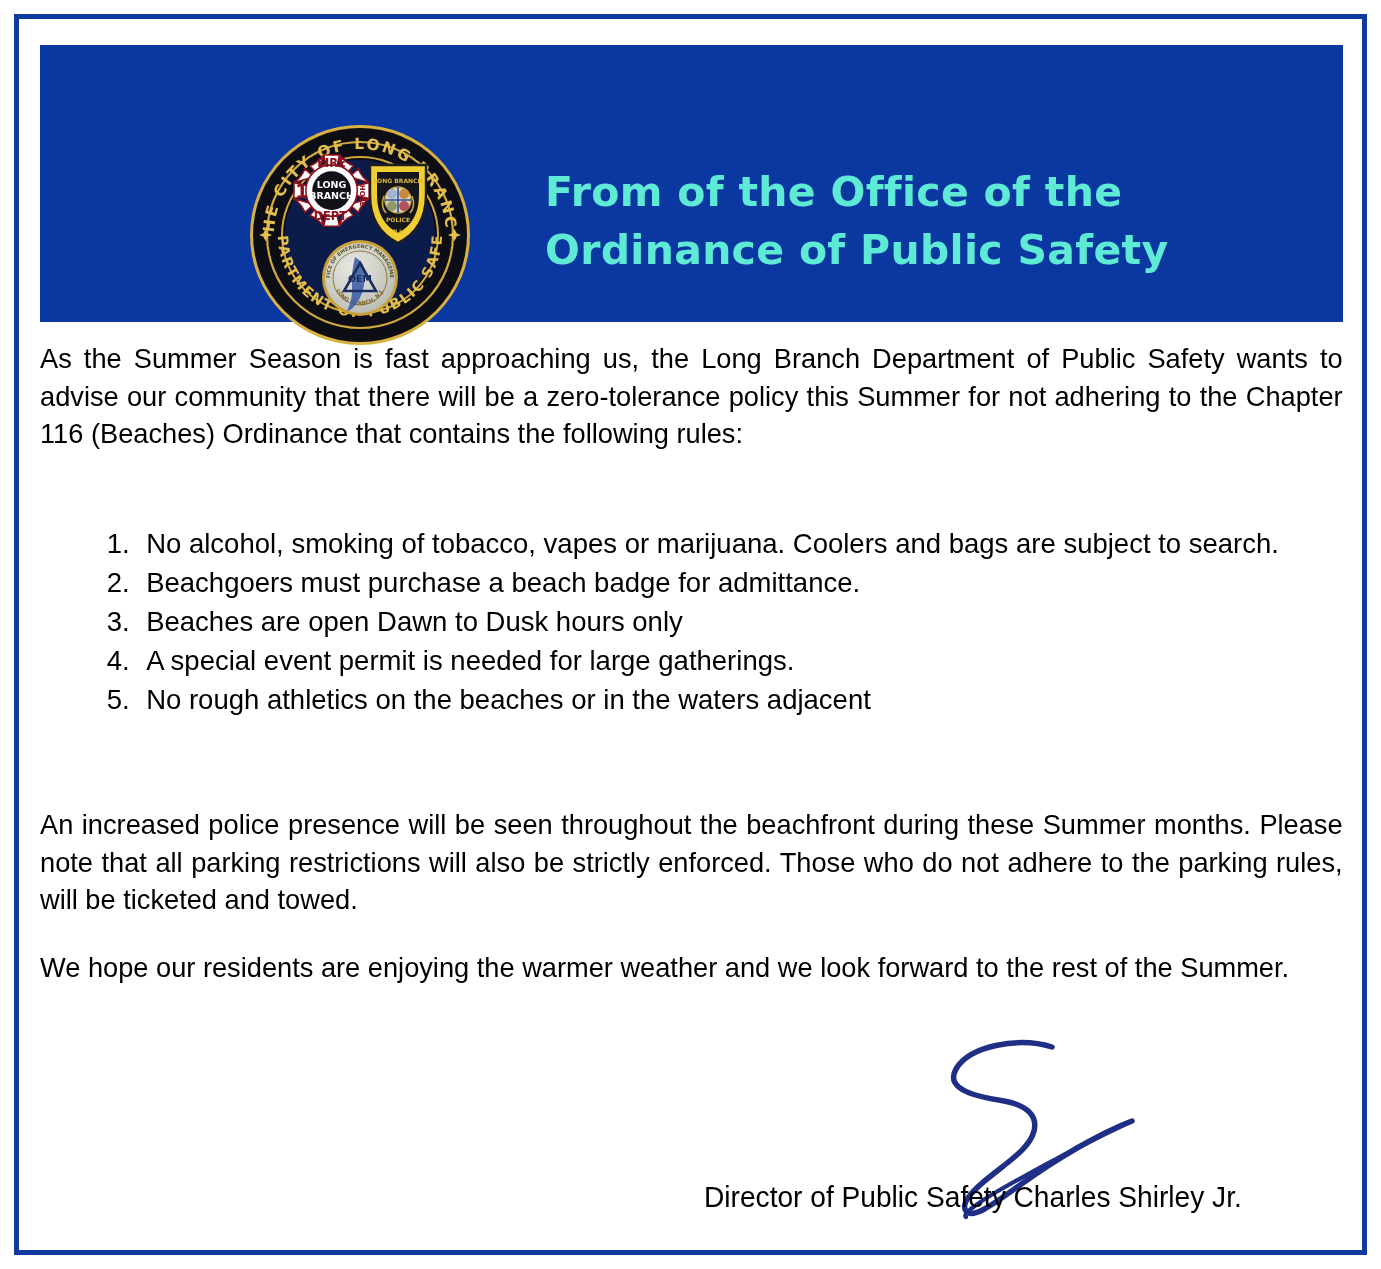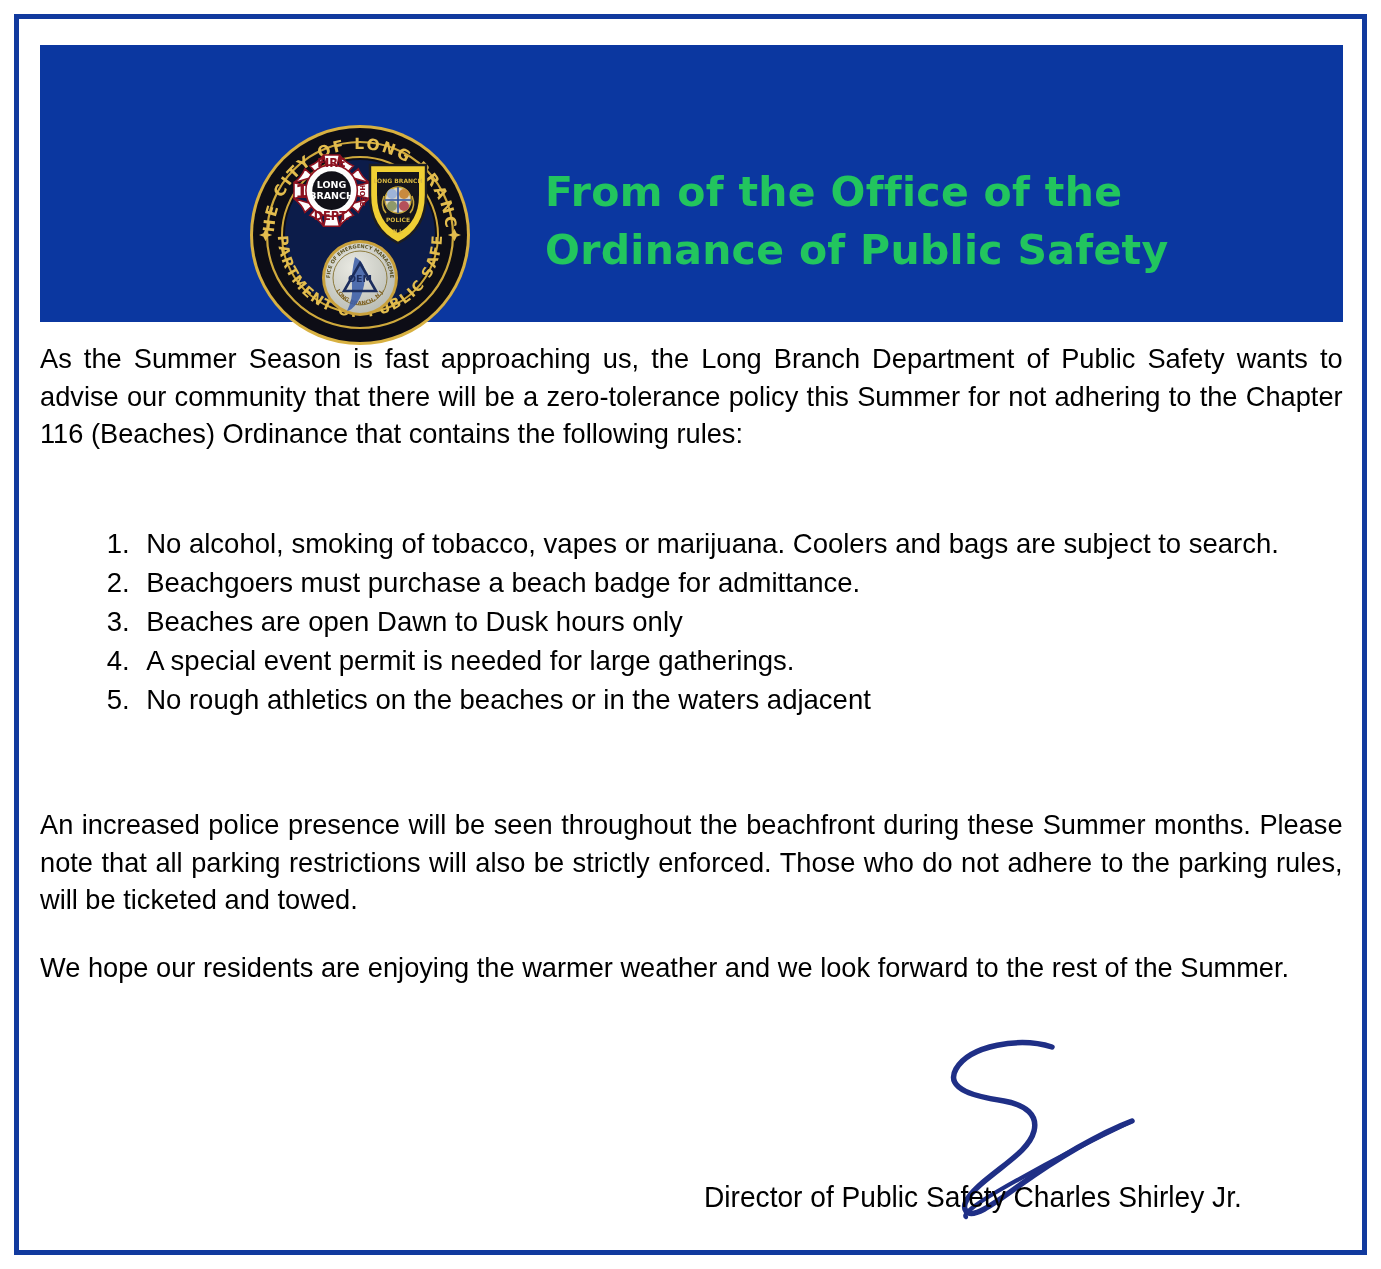--- a/index.html
+++ b/index.html
@@ -52,21 +52,21 @@
     height: 224px;
   }
   #seal-wrap svg { display: block; }
 
   
   #banner-title {
     position: absolute;
     left: 505px;
     top: 118px;
     width: 760px;
-    color: #22c55e;
+    color: #5eead4;
     font-family: "DejaVu Sans", sans-serif;
     font-size: 41px;
     font-weight: bold;
     line-height: 1.42;
     letter-spacing: 0.3px;
   }
   #banner-title .l { display: block; white-space: nowrap; }
 
   
   #body-area {

